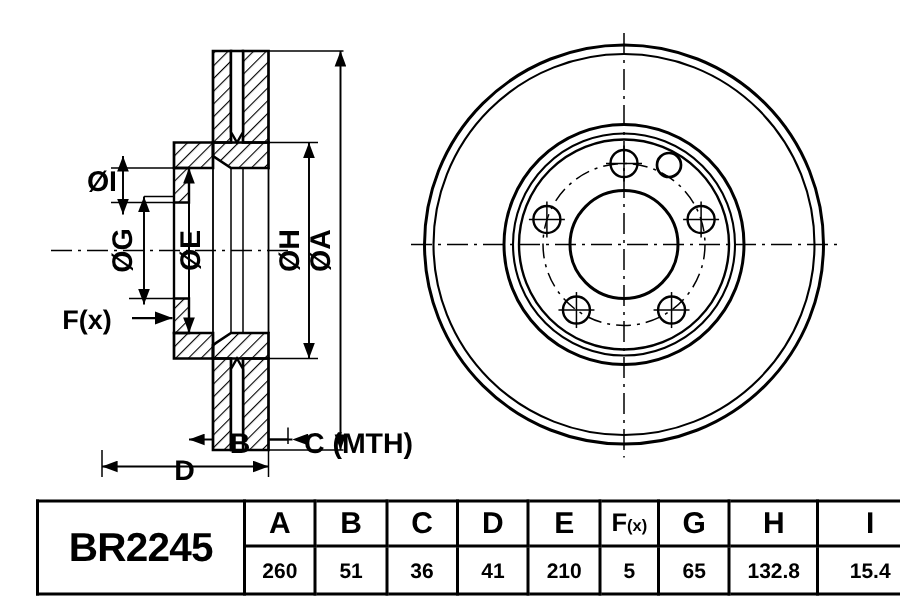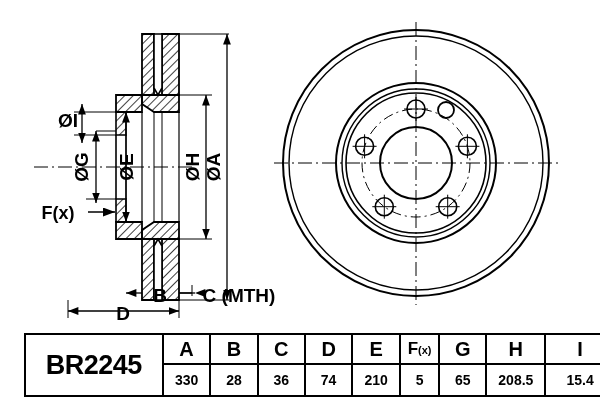--- a/index.html
+++ b/index.html
@@ -213,26 +213,26 @@
       <td class="hdr">B</td>
       <td class="hdr">C</td>
       <td class="hdr">D</td>
       <td class="hdr">E</td>
       <td class="hdr fx"><span>F</span><span class="sub">(x)</span></td>
       <td class="hdr">G</td>
       <td class="hdr wide">H</td>
       <td class="hdr wider">I</td>
     </tr>
     <tr>
-      <td class="val">330</td>
-      <td class="val">28</td>
+      <td class="val">260</td>
+      <td class="val">51</td>
       <td class="val">36</td>
-      <td class="val">74</td>
+      <td class="val">41</td>
       <td class="val">210</td>
       <td class="val fx">5</td>
       <td class="val">65</td>
-      <td class="val wide">208.5</td>
+      <td class="val wide">132.8</td>
       <td class="val wider">15.4</td>
     </tr>
   </tbody>
     </table>
 
 </div>
 
 </body></html>

